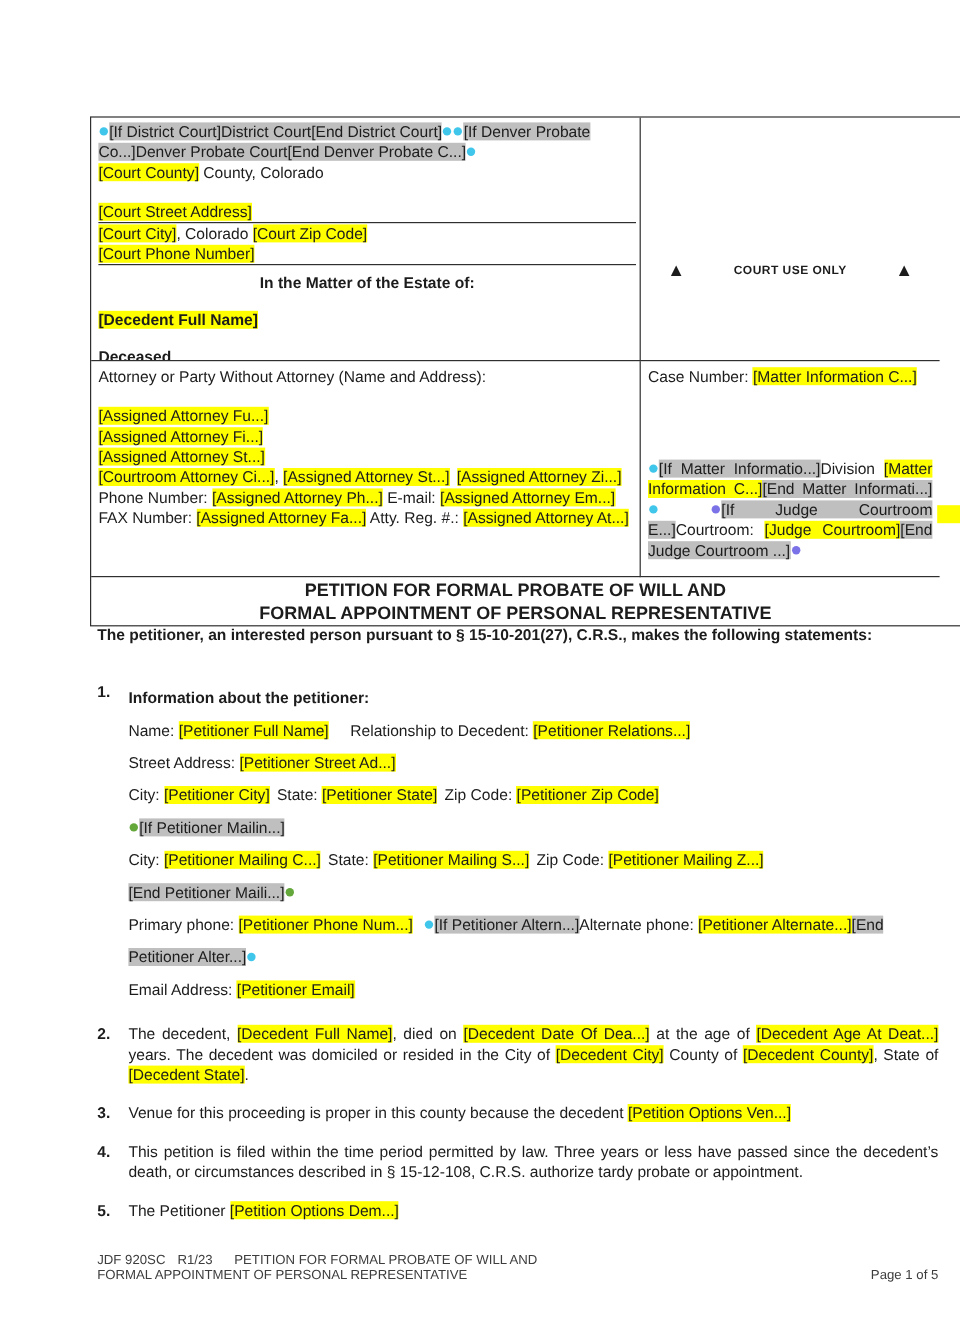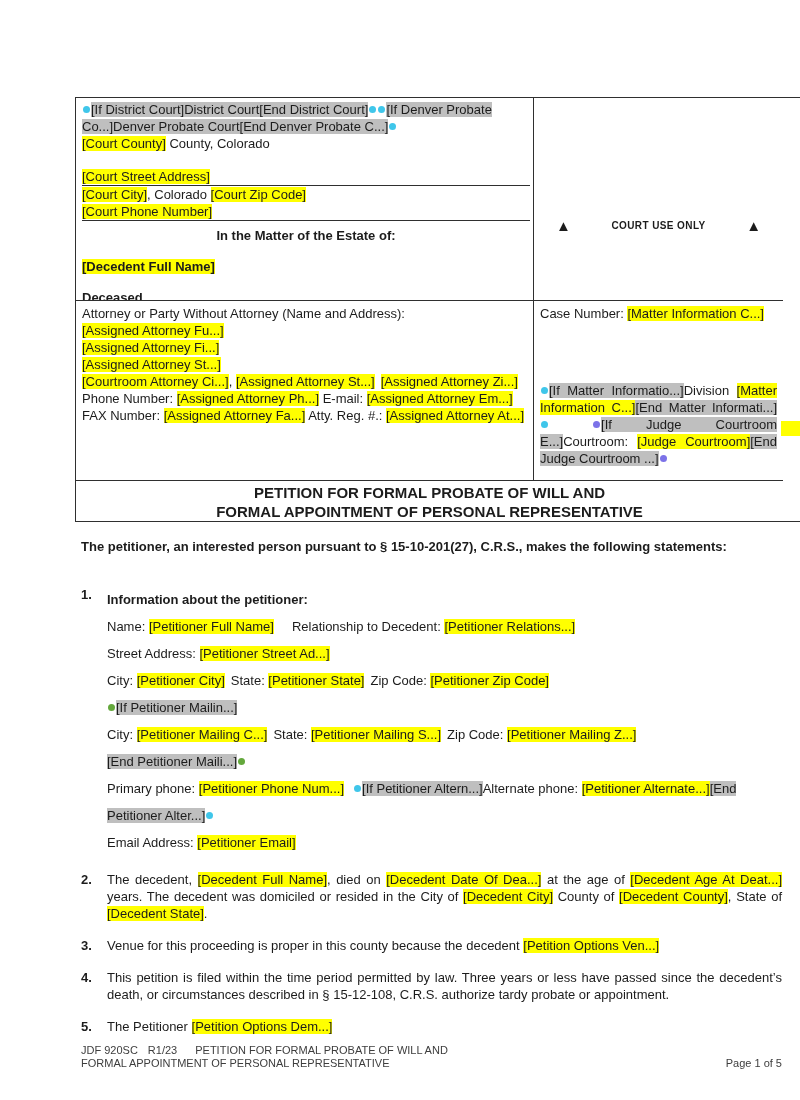--- a/index.html
+++ b/index.html
@@ -39,21 +39,21 @@
 
   .use-row{position:absolute;left:0;right:0;top:120px;display:flex;
            align-items:center;justify-content:space-between;padding:0 22px;}
   .use-label{font-weight:bold;font-size:10px;letter-spacing:.4px;}
   .tri{font-size:15px;line-height:15px;}
 
   .case-cond{margin-top:60px!important;text-align:justify;line-height:17px;}
   .title-line{margin:0;font-weight:bold;font-size:15px;line-height:19px;}
 
   
-  .docbody{position:absolute;left:81px;top:538px;width:701px;}
+  .docbody{position:absolute;left:81px;top:520px;width:701px;}
   .intro{font-weight:bold;line-height:17px;margin:0 0 31px 0;}
   .item{display:flex;margin-bottom:15px;}
   .inum{width:26px;flex:none;font-weight:bold;line-height:17px;}
   .ibody{flex:1;line-height:17px;}
   .ibody.just{text-align:justify;}
   .iheading{font-weight:bold;line-height:17px;margin:0 0 4px 0;}
   .sub p{margin:0;line-height:27px;}
   .ml18{margin-left:18px;}
   .ml6{margin-left:6px;}
   .ml10{margin-left:10px;}
@@ -81,21 +81,21 @@
 
   <div class="cell c-use">
     <div class="use-row">
       <span class="tri">▲</span>
       <span class="use-label">COURT USE ONLY</span>
       <span class="tri">▲</span>
     </div>
   </div>
 
   <div class="cell c-atty">
-    <p style="">Attorney or Party Without Attorney (Name and Address):</p>
+    <p style="margin-bottom:16px">Attorney or Party Without Attorney (Name and Address):</p>
     <p><span class="y">[Assigned Attorney Fu...]</span></p>
     <p><span class="y">[Assigned Attorney Fi...]</span></p>
     <p><span class="y">[Assigned Attorney St...]</span></p>
     <p><span class="y">[Courtroom Attorney Ci...]</span><span>, </span><span class="y">[Assigned Attorney St...]</span><span class="y ml6">[Assigned Attorney Zi...]</span></p>
     <p><span>Phone Number: </span><span class="y">[Assigned Attorney Ph...]</span><span> E-mail: </span><span class="y">[Assigned Attorney Em...]</span></p>
     <p><span>FAX Number: </span><span class="y">[Assigned Attorney Fa...]</span><span> Atty. Reg. #.: </span><span class="y">[Assigned Attorney At...]</span></p>
   </div>
 
   <div class="cell c-case">
     <p><span>Case Number: </span><span class="y">[Matter Information C...]</span></p>

